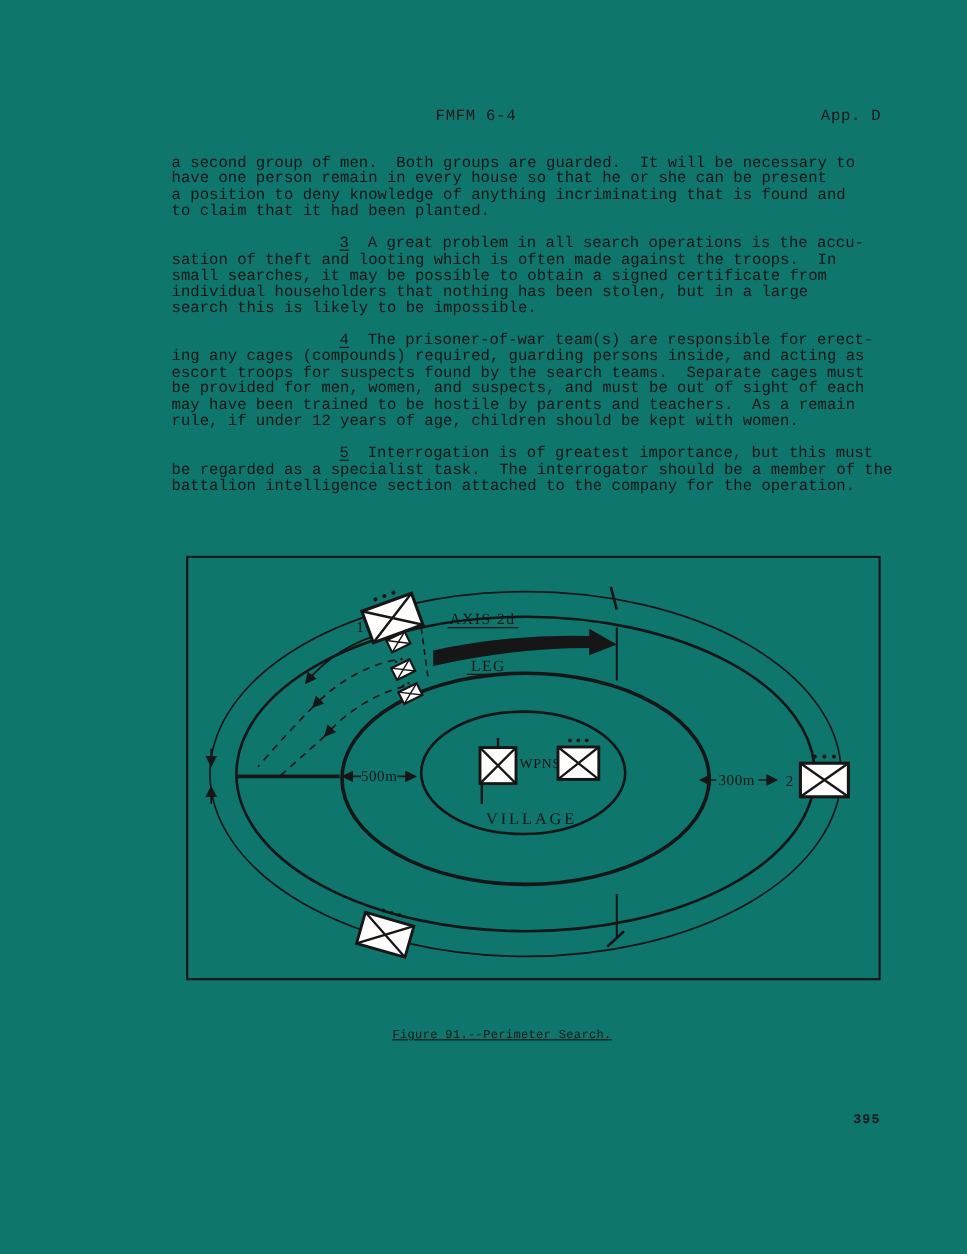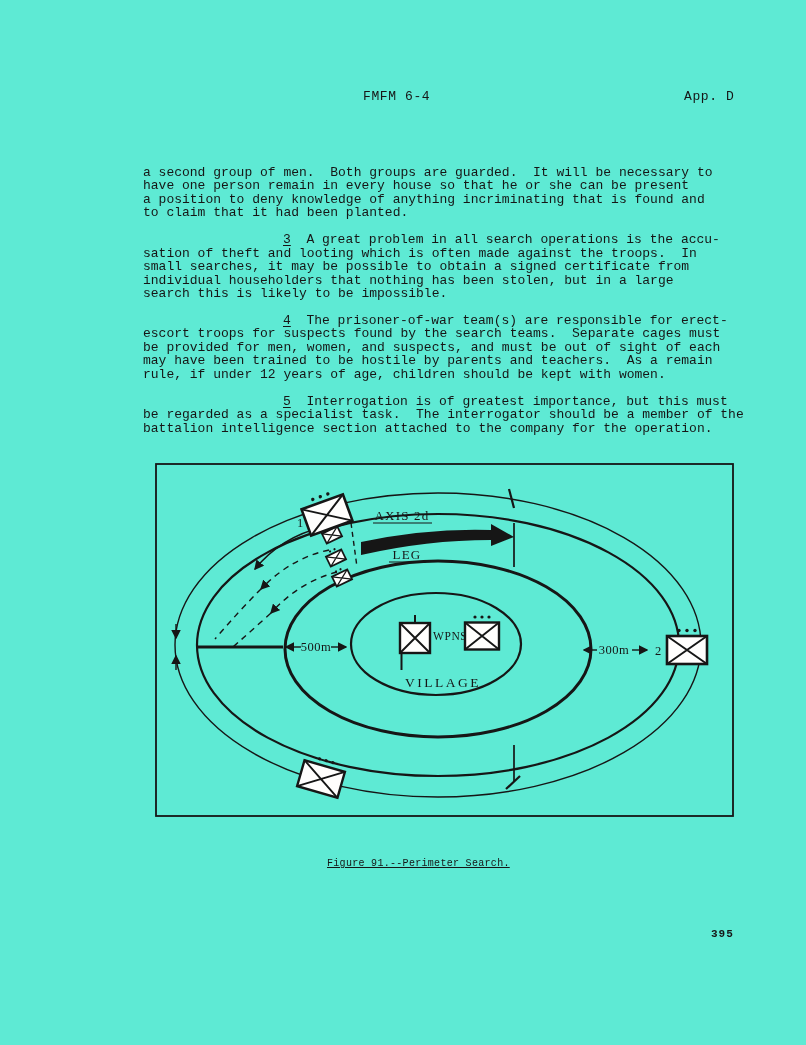--- a/index.html
+++ b/index.html
@@ -1,27 +1,27 @@
 <!DOCTYPE html>
 <html><head>
 <meta charset="utf-8">
 <style>
   html,body{margin:0;padding:0;background:#e8e8e8;}
   .page{
     position:relative;
     width:806px;height:1045px;
-    background:#5eead4;
+    background:#0f766e;
     overflow:hidden;
     color:#161616;
     font-family:"Liberation Mono", monospace;
   }
   .hdr{position:absolute;top:89px;font-size:13px;letter-spacing:.6px;white-space:pre;}
   .hdr-center{left:363px;}
   .hdr-right{left:684px;}
-  .bodytext{position:absolute;left:143px;top:129px;width:620px;font-size:13px;line-height:13.45px;margin-top:37px;}
+  .bodytext{position:absolute;left:143px;top:129px;width:620px;font-size:13px;line-height:13.45px;}
   .para{margin:0;}
   .para + .para{margin-top:13.45px;}
   .line{white-space:pre;}
   .ind{display:inline-block;width:140px;}
   .pnum{text-decoration:underline;text-underline-offset:2px;}
   .figwrap{position:absolute;left:155px;top:463px;width:580px;height:355px;}
   .caption{position:absolute;left:327px;top:858px;font-size:10px;letter-spacing:.3px;white-space:pre;text-decoration:underline;}
   .pageno{position:absolute;left:711px;top:928px;font-size:11px;font-weight:bold;letter-spacing:1px;}
   svg text{fill:#161616;font-family:"Liberation Serif", serif;}
   .lbl{font-size:13px;letter-spacing:1.2px;}
@@ -49,20 +49,21 @@
     <div class="para">
       <div class="line"><span class="ind"></span><span class="pnum">3</span><span>  A great problem in all search operations is the accu-</span></div>
       <div class="line">sation of theft and looting which is often made against the troops.  In</div>
       <div class="line">small searches, it may be possible to obtain a signed certificate from</div>
       <div class="line">individual householders that nothing has been stolen, but in a large</div>
       <div class="line">search this is likely to be impossible.</div>
     </div>
 
     <div class="para">
       <div class="line"><span class="ind"></span><span class="pnum">4</span><span>  The prisoner-of-war team(s) are responsible for erect-</span></div>
+      <div class="line">ing any cages (compounds) required, guarding persons inside, and acting as</div>
       <div class="line">escort troops for suspects found by the search teams.  Separate cages must</div>
       <div class="line">be provided for men, women, and suspects, and must be out of sight of each</div>
       <div class="line">may have been trained to be hostile by parents and teachers.  As a remain</div>
       <div class="line">rule, if under 12 years of age, children should be kept with women.</div>
     </div>
 
     <div class="para">
       <div class="line"><span class="ind"></span><span class="pnum">5</span><span>  Interrogation is of greatest importance, but this must</span></div>
       <div class="line">be regarded as a specialist task.  The interrogator should be a member of the</div>
       <div class="line">battalion intelligence section attached to the company for the operation.</div>

